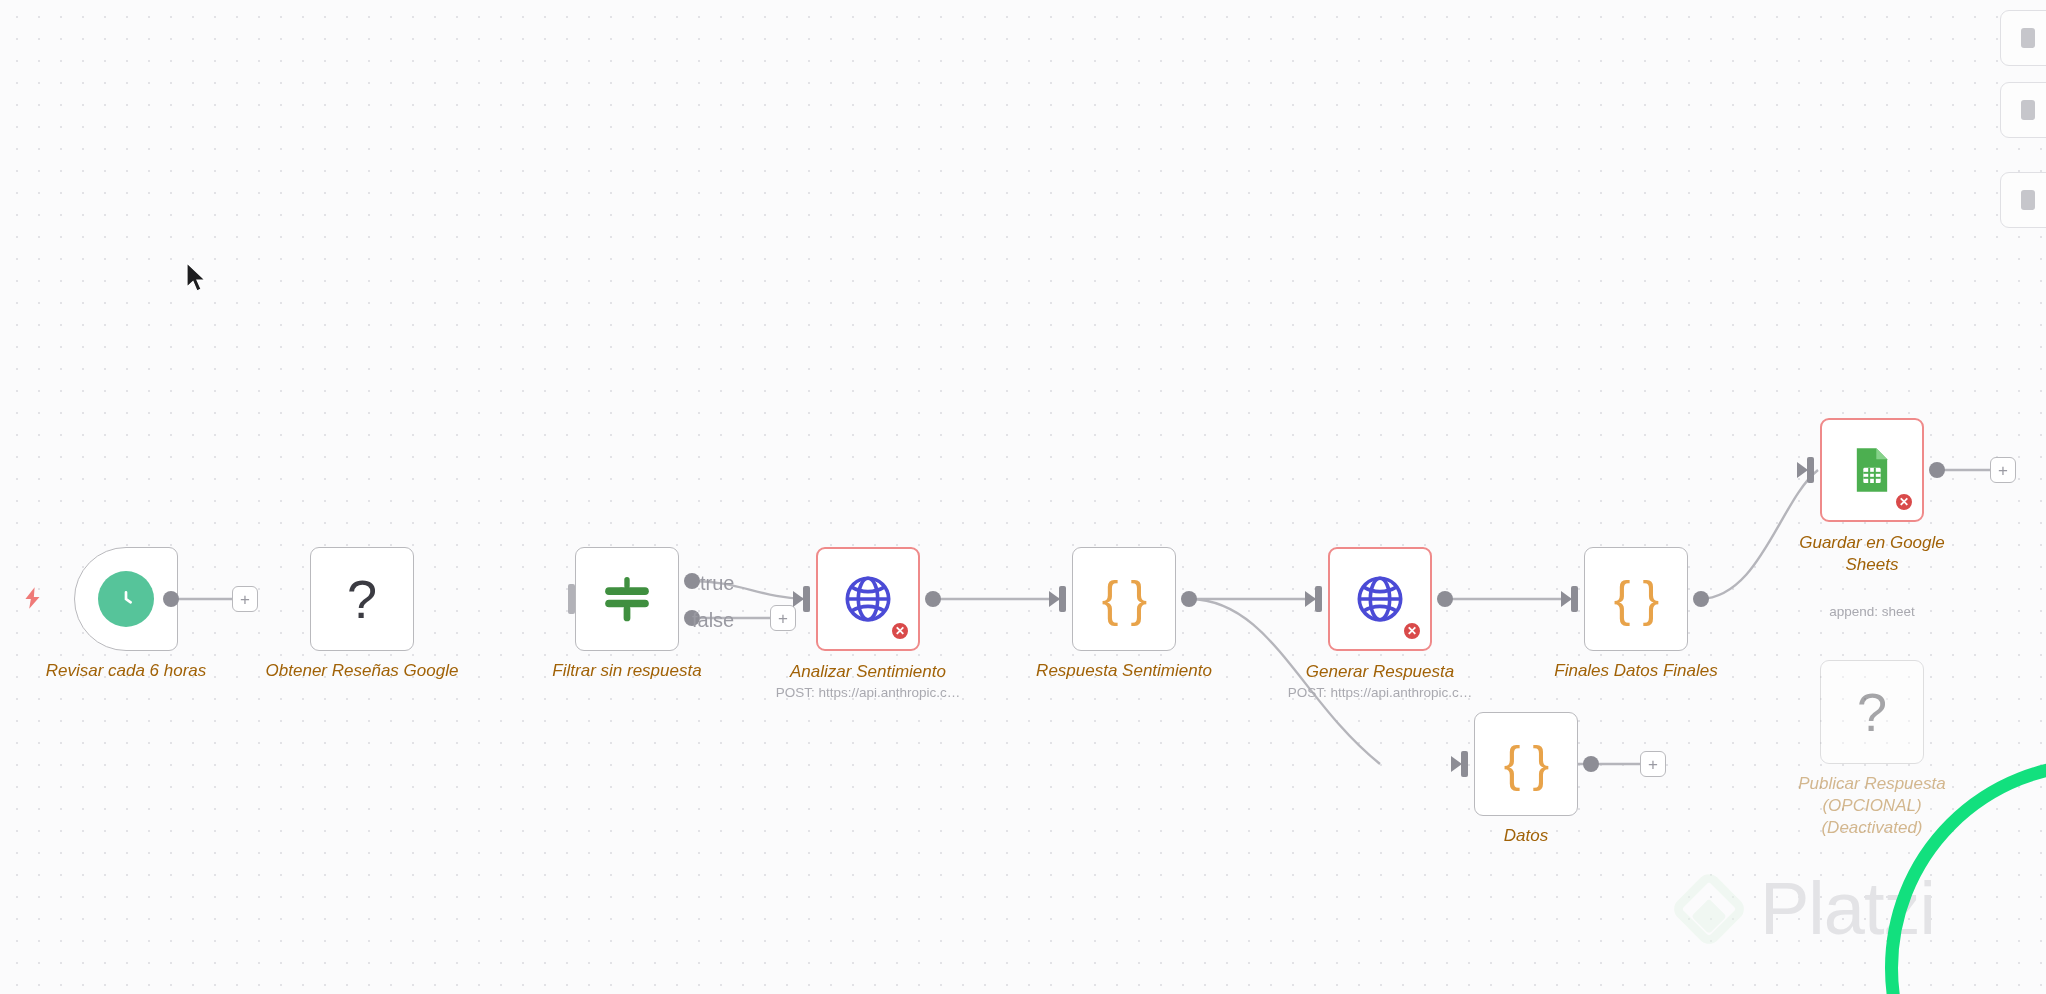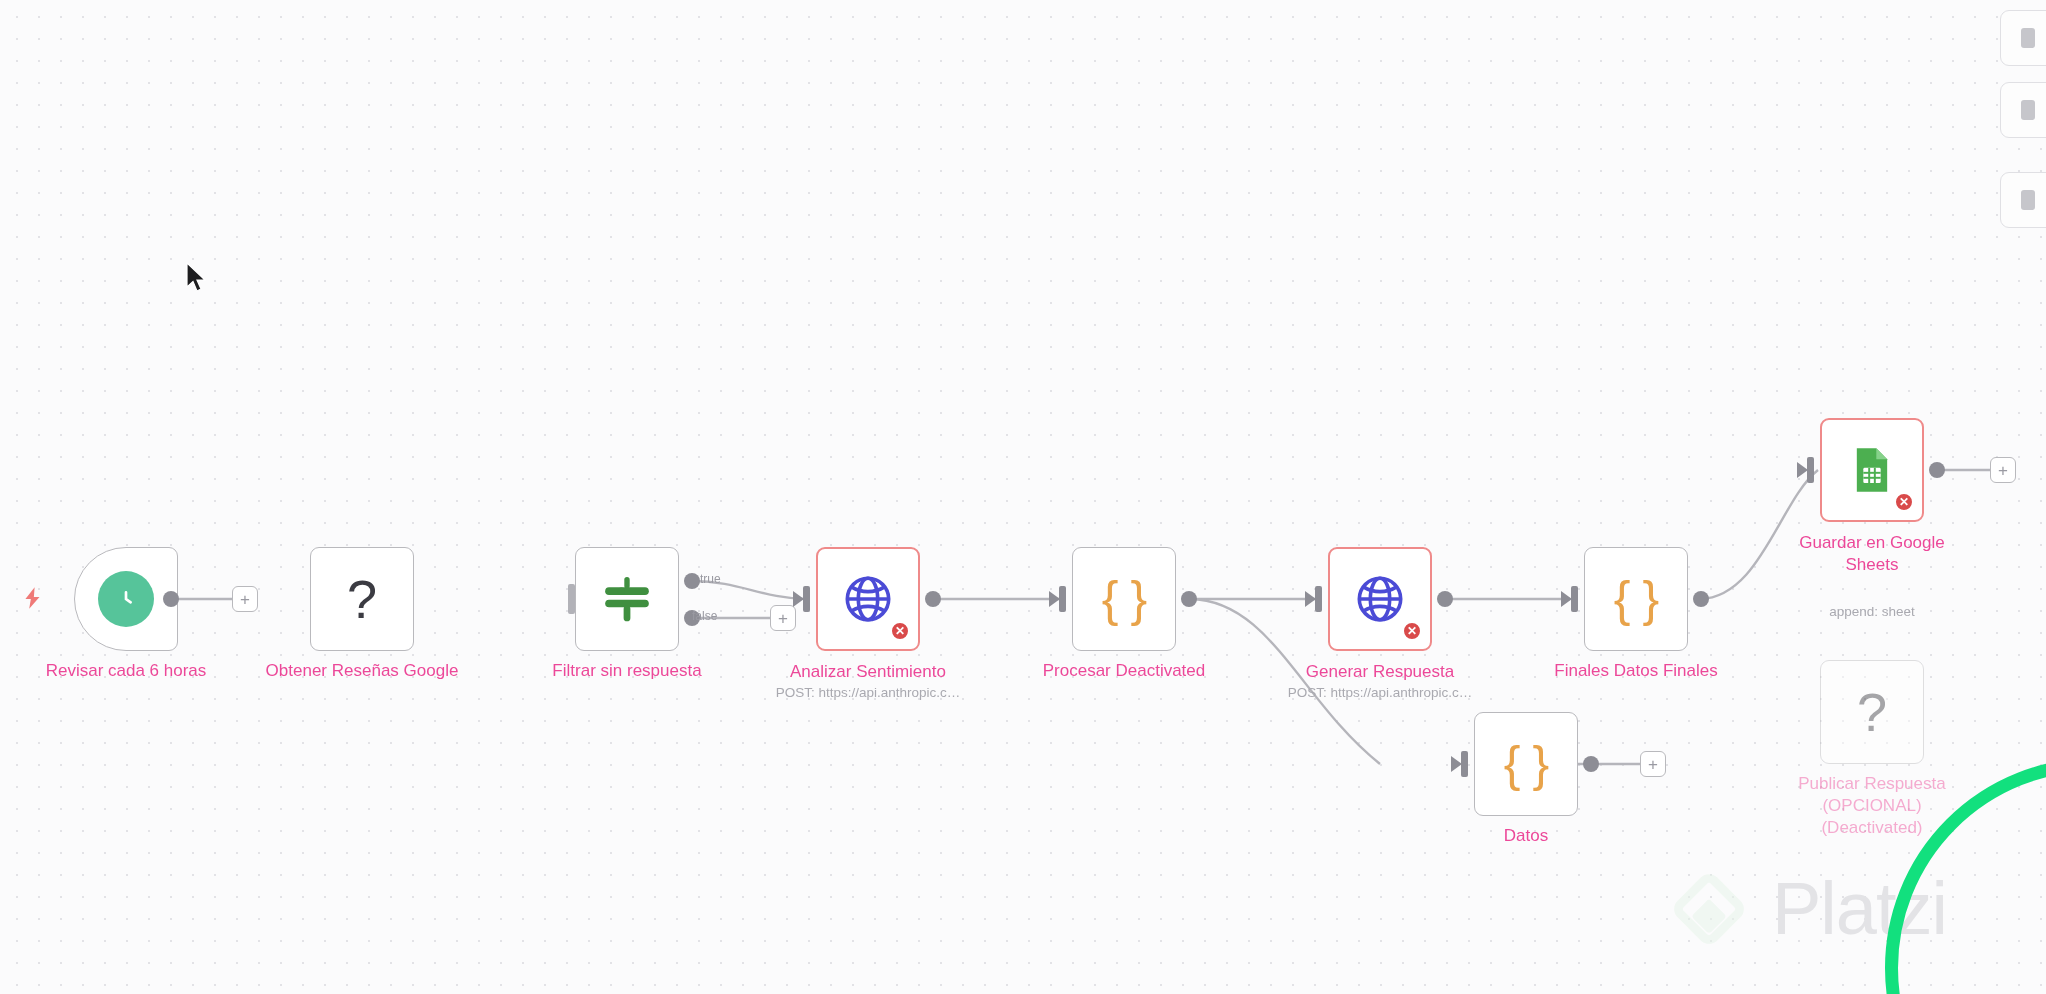--- a/index.html
+++ b/index.html
@@ -41,24 +41,25 @@
   }
   .node.faded { opacity: .45; }
 
   .node-label {
     position: absolute;
     left: 50%; transform: translateX(-50%);
     top: 112px;
     width: 230px;
     text-align: center;
     font-size: 17px;
-    color: #ec4899;
+    color: #a16207;
     line-height: 1.28;
     white-space: pre-line;
     z-index: 5;
+    font-style: italic;
   }
   .node-sub {
     position: absolute;
     left: 50%; transform: translateX(-50%);
     top: 136px;
     width: 260px;
     text-align: center;
     font-size: 13.5px;
     color: #a9a9b0;
     z-index: 5;
@@ -123,21 +124,21 @@
     border: 1.5px solid #b9b9bd;
     border-radius: 6px;
     background: #ffffff;
     display: flex; align-items: center; justify-content: center;
     color: #9a9aa2; font-size: 17px; line-height: 1;
     z-index: 6;
   }
 
   .edge-label {
     position: absolute;
-    font-size: 12px;
+    font-size: 20px;
     color: #9a9aa2;
     z-index: 6;
     background: transparent;
   }
 
   
   .bolt {
     position: absolute;
     z-index: 5;
     color: #ef7a78;
@@ -155,21 +156,21 @@
     border-radius: 9px;
     display: flex; align-items: center; justify-content: center;
     z-index: 8;
   }
   .edge-btn .glyph { width: 14px; height: 20px; background: #c6c6cb; border-radius: 3px; }
 
   
   #watermark {
     position: absolute;
     left: 1672px; top: 872px;
-    display: flex; align-items: center; gap: 26px;
+    display: flex; align-items: center; gap: 14px;
     z-index: 2; pointer-events: none;
   }
   #watermark .pl-text {
     font-size: 74px;
     color: #e3e3e6;
     font-family: "Liberation Sans", sans-serif;
     letter-spacing: -1px;
     line-height: 1;
   }
   #watermark .pl-logo { width: 74px; height: 74px; opacity: .55; }
@@ -268,21 +269,21 @@
     <div class="node-sub">POST: https://api.anthropic.c…</div>
   </div>
   <div class="in-arrow" style="left:793px; top:586px;">
     <span class="tri"></span>
       <span class="bar"></span>
   </div>
   <div class="out-dot" style="left:925px; top:591px;"></div>
 
   <div class="node" style="left:1072px; top:547px;">
     <span class="braces">{&nbsp;}</span>
-    <div class="node-label">Procesar Deactivated</div>
+    <div class="node-label">Respuesta Sentimiento</div>
   </div>
   <div class="in-arrow" style="left:1049px; top:586px;">
     <span class="tri"></span>
       <span class="bar"></span>
   </div>
   <div class="out-dot" style="left:1181px; top:591px;"></div>
 
   <div class="node err" style="left:1328px; top:547px;">
     <svg class="ico" width="54" height="54" viewBox="0 0 24 24" fill="none" stroke="#4b4bd6" stroke-width="1.6">
       <circle cx="12" cy="12" r="9.2"></circle>

